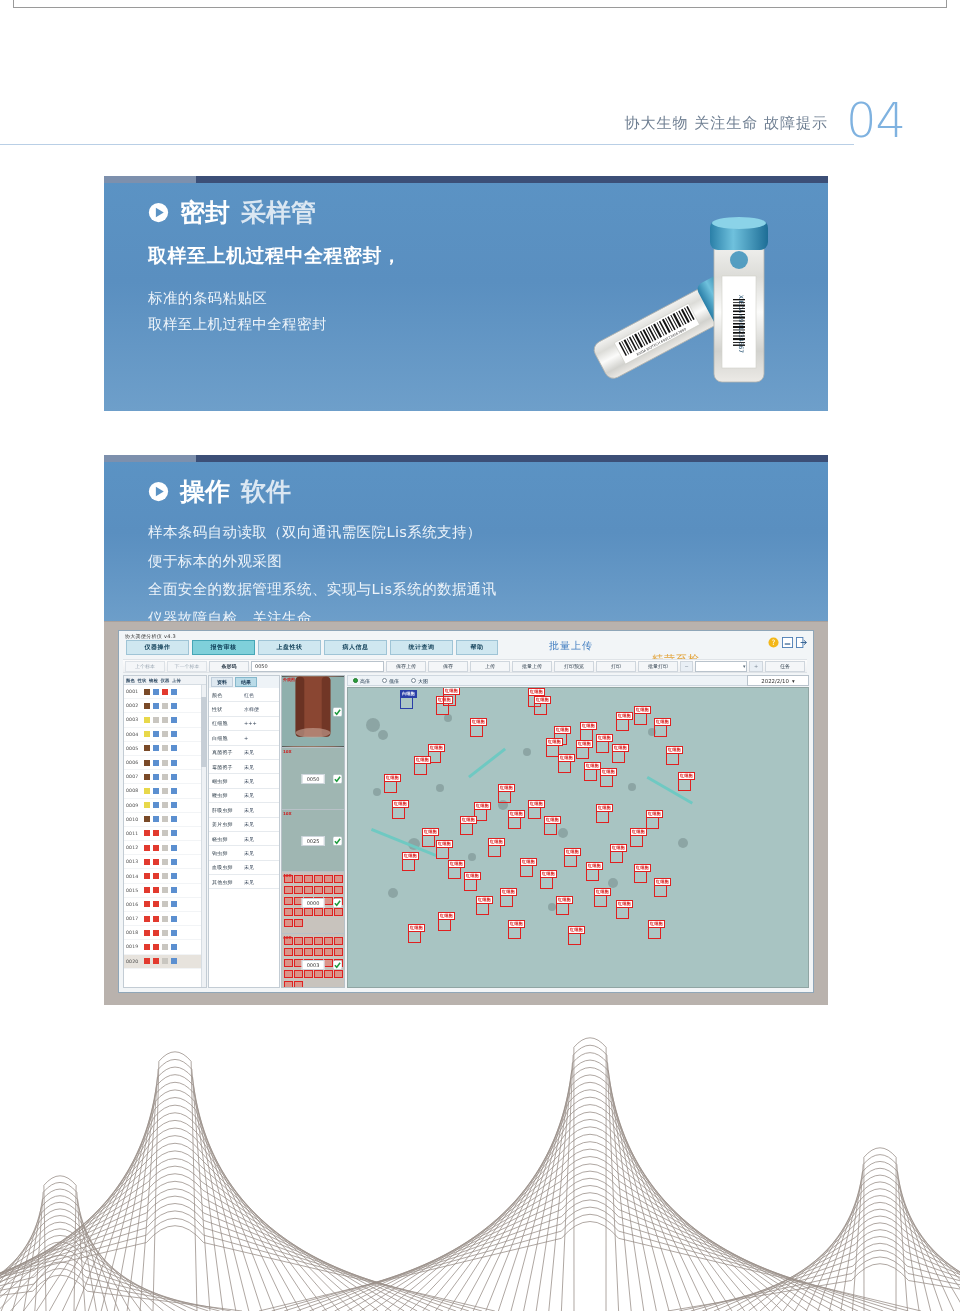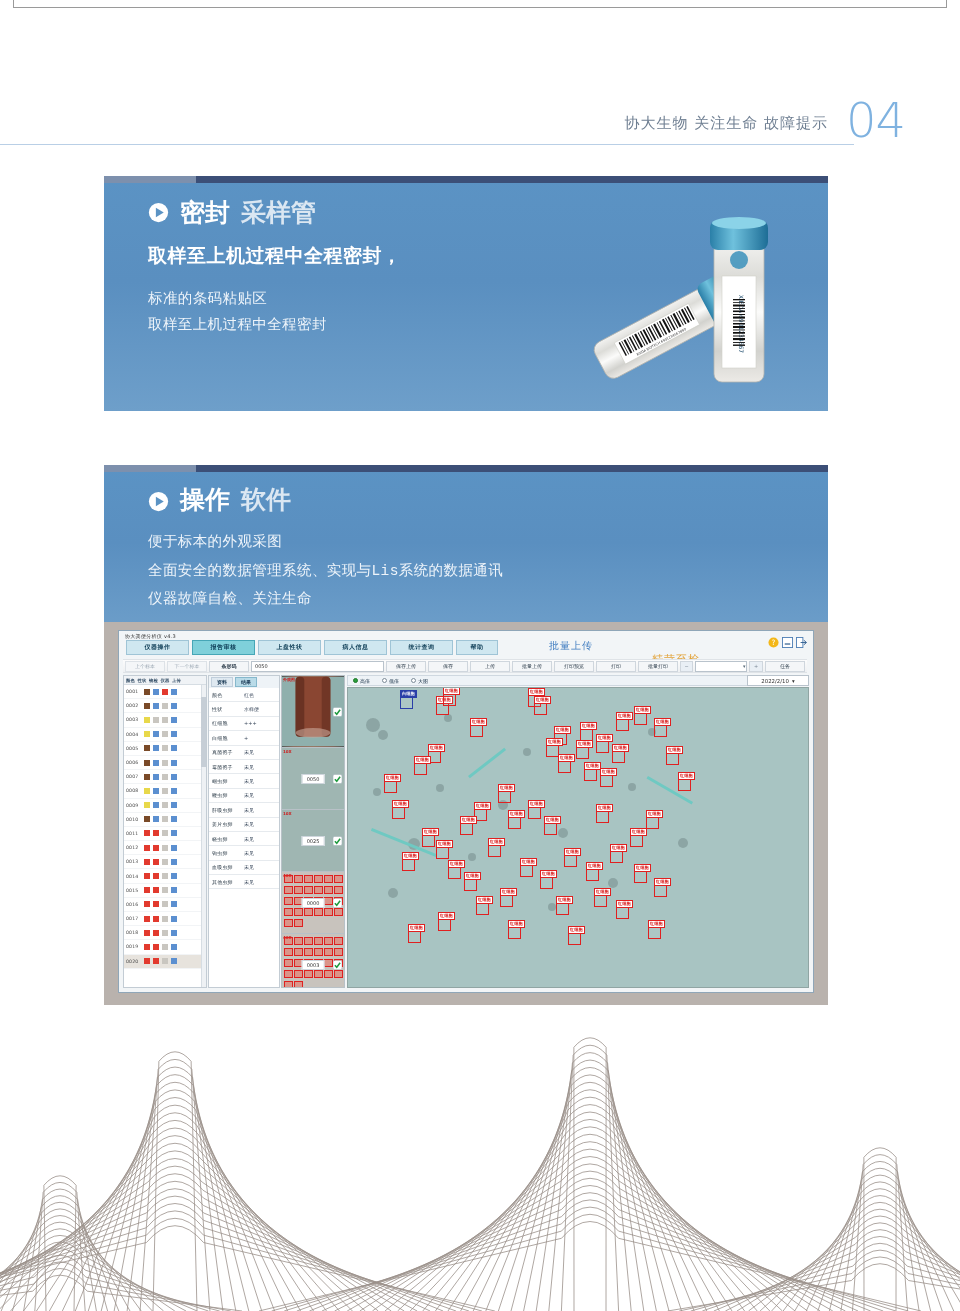--- a/index.html
+++ b/index.html
@@ -44,21 +44,21 @@
   .panel-topbar:after{
     content:""; position:absolute; left:0; top:0; width:92px; height:7px;
     background:#7d90ad;
   }
   .panel-bottombar {
     position:absolute; left:0; bottom:0; width:100%; height:6px;
     background:#a9a19c;
   }
 
   #panel-seal { top:176px; height:235px; }
-  #panel-software { top:465px; height:172px;font-family:Liberation Mono, monospace; }
+  #panel-software { top:455px; height:172px; }
 
   .panel-inner { position:relative; padding:24px 0 0 44px; }
 
   .sec-title {
     display:flex; align-items:center; gap:11px;
     font-size:25px; font-weight:bold; color:#dbe7f2; line-height:1;
   }
   .sec-title .t-strong { color:#ffffff; }
   .play-icon { width:21px; height:21px; flex:0 0 21px; display:block; }
 
@@ -352,20 +352,21 @@
   <div class="panel-inner">
     <div class="sec-title">
       <svg class="play-icon" viewBox="0 0 24 24">
         <circle cx="12" cy="12" r="11" fill="#ffffff"></circle>
         <polygon points="9,6.5 18,12 9,17.5" fill="#5b93c4"></polygon>
       </svg>
       <span class="t-strong">操作</span>
         <span>软件</span>
     </div>
     <div class="bullets">
+      <div>样本条码自动读取（双向通讯需医院Lis系统支持）</div>
       <div>便于标本的外观采图</div>
       <div>全面安全的数据管理系统、实现与Lis系统的数据通讯</div>
       <div>仪器故障自检、关注生命</div>
     </div>
   </div>
   <div class="panel-bottombar"></div>
 </div>
 
 <div class="shot-outer">
   <div class="shot">

